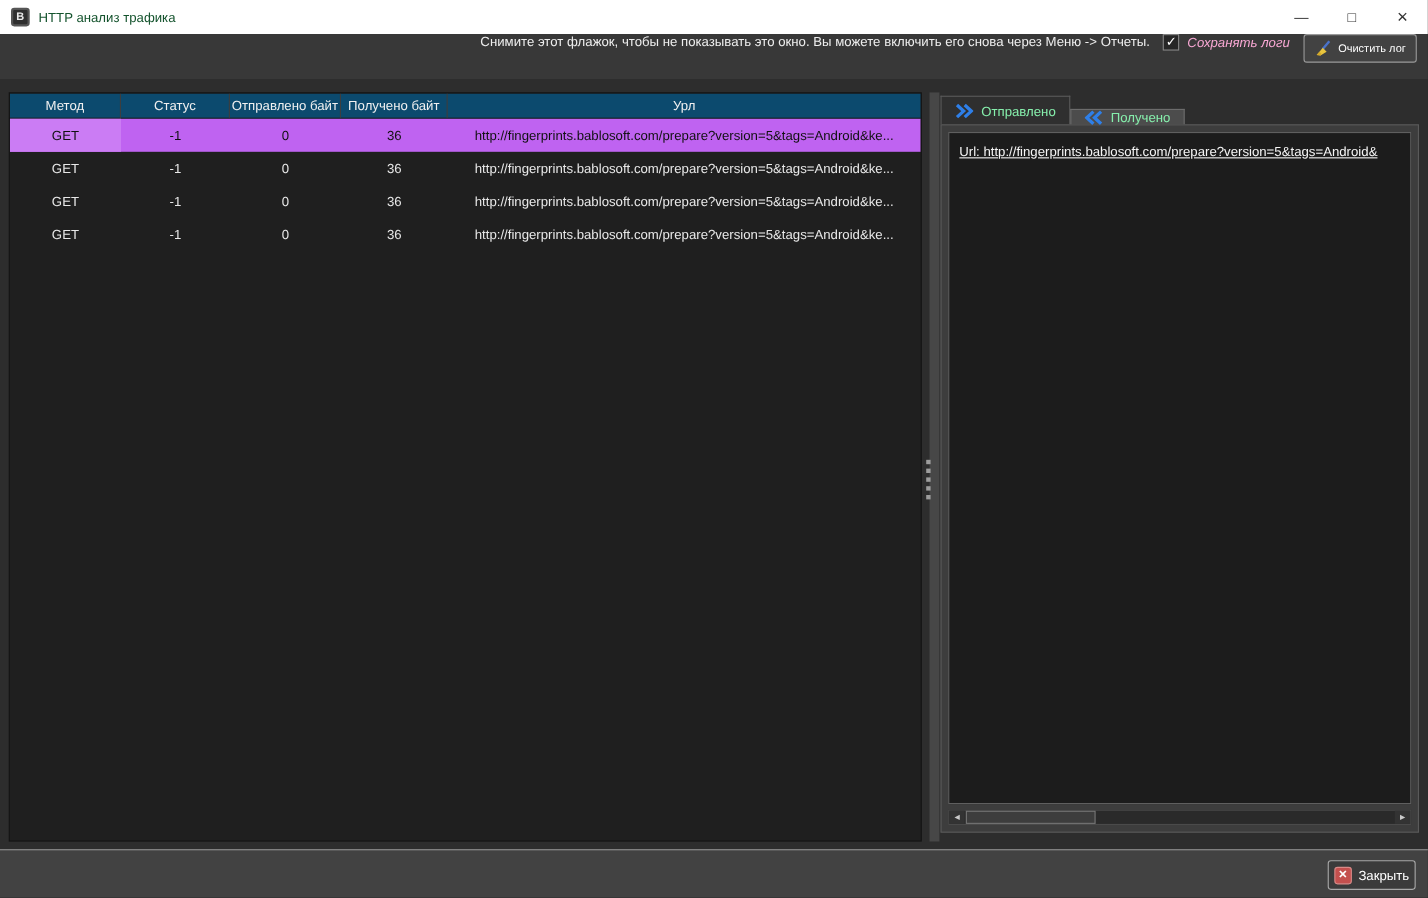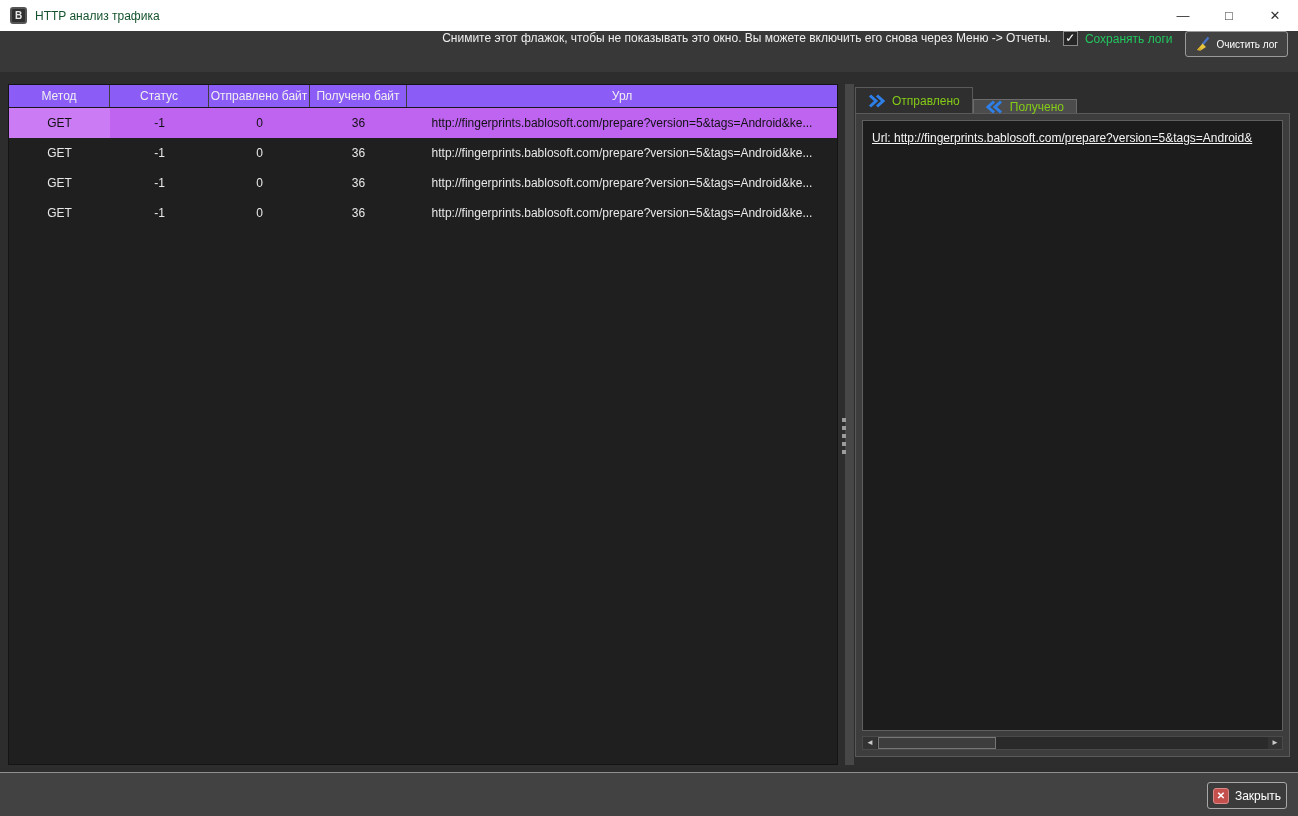--- a/index.html
+++ b/index.html
@@ -19,34 +19,34 @@
              justify-content:center; color:#333; font-size:13px; cursor:default; }
 
   
   .toolbar { position:absolute; left:0; top:31px; width:1298px; height:41px;
              background:#383838; display:flex; align-items:flex-start;
              justify-content:flex-end; padding-right:10px; gap:12px; }
   .notice { color:#eeeeee; font-size:12px; }
   .chk-field { display:flex; align-items:center; gap:7px; cursor:default; }
   .chk-box { width:15px; height:15px; background:#262626; border:1px solid #8a8a8a;
              color:#ffffff; font-size:12px; line-height:13px; text-align:center; }
-  .chk-label { color:#22c55e; font-size:12px; }
+  .chk-label { color:#f9a8d4; font-size:12px;font-style:italic; }
   .btn { display:flex; align-items:center; gap:6px; height:26px; padding:0 9px;
          background:#424242; border:1px solid #9a9a9a; border-radius:3px;
          color:#ffffff; font-size:10px; cursor:default; }
 
   
   .main { position:absolute; left:0; top:72px; width:1298px; height:700px;
           background:#2d2d2d; }
 
   
   .table-panel { position:absolute; left:8px; top:12px; width:830px; height:681px;
                  background:#1f1f1f; border:1px solid #141414; overflow:hidden; }
   .trow { display:grid; grid-template-columns:101px 99px 101px 97px 1fr; }
-  .thead { height:23px; background:#8b5cf6; border-bottom:1px solid #181818; }
+  .thead { height:23px; background:#0c4a6e; border-bottom:1px solid #181818; }
   .thead .cell { color:#f0f0f0; font-size:12px; display:flex; align-items:center;
                  justify-content:center; overflow:hidden; white-space:nowrap;
                  border-right:1px solid #3e3e3e; }
   .thead .cell:last-child { border-right:none; }
   .drow { height:30px; }
   .drow .cell { color:#e8e8e8; font-size:12px; display:flex; align-items:center;
                 justify-content:center; overflow:hidden; white-space:nowrap; }
   .drow.sel { background:#bf63f1; }
   .drow.sel .cell { color:#111111; }
   .drow.sel .cell:first-child { background:#cb7cf4; }
@@ -55,21 +55,21 @@
   .splitter { position:absolute; left:845px; top:12px; width:9px; height:681px;
               background:#474747; cursor:col-resize; }
   .grip { position:absolute; left:-3px; top:334px; display:flex;
           flex-direction:column; gap:4px; }
   .grip span { width:4px; height:4px; background:#9c9c9c; display:block; }
 
   
   .tabs { position:absolute; left:855px; top:12px; height:29px; display:flex;
           align-items:flex-end; }
   .tab { display:flex; align-items:center; gap:7px; padding:0 12px;
-         font-size:12px; color:#84cc16; cursor:default; }
+         font-size:12px; color:#86efac; cursor:default; }
   .tab.inactive { height:26px; background:#2f2f2f; border:1px solid #5a5a5a;
                   border-bottom:none; }
   .tab.active { height:14px; background:#4c4c4c; border:1px solid #6c6c6c;
                 border-bottom:none; position:relative; z-index:2; }
   .tabpage { position:absolute; left:855px; top:41px; width:435px; height:644px;
              background:#3d3d3d; border:1px solid #5a5a5a; }
   .textarea { position:absolute; left:6px; top:6px; width:421px; height:611px;
               background:#1c1c1c; border:1px solid #5f5f5f; color:#f5f5f5;
               font-size:12px; padding:7px 9px; overflow:hidden; }
   .ta-line { height:20px; line-height:20px; white-space:pre; overflow:hidden;text-decoration:underline; }

